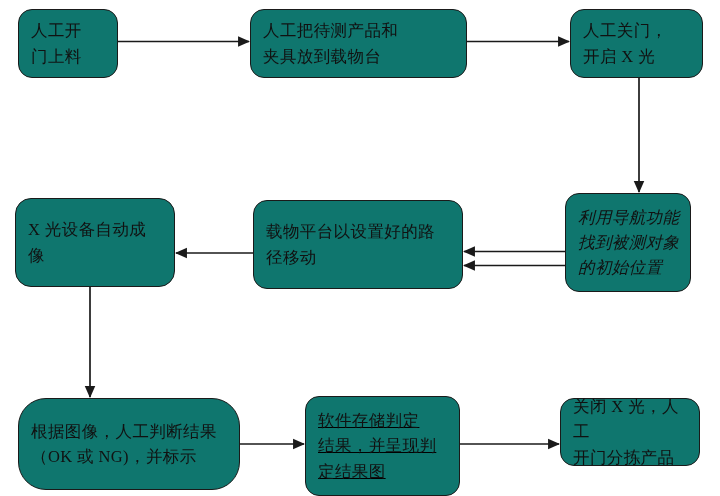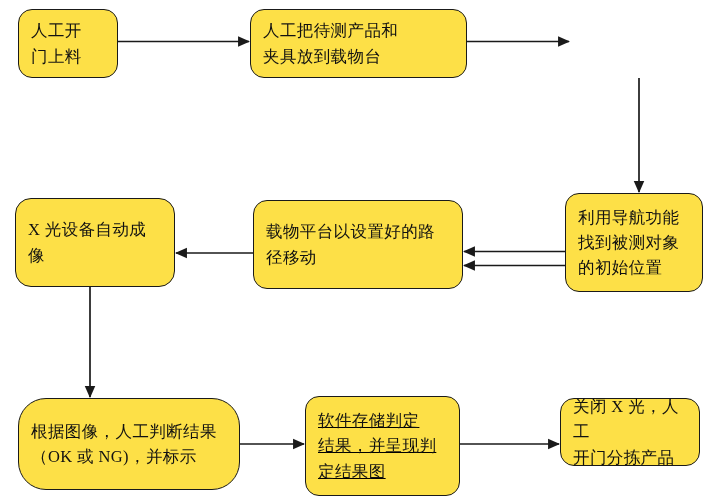--- a/index.html
+++ b/index.html
@@ -22,21 +22,21 @@
     top: 0;
     width: 720px;
     height: 496px;
     pointer-events: none;
   }
   .node {
     position: absolute;
     box-sizing: border-box;
     border: 1.4px solid #1a1a1a;
     border-radius: 14px;
-    background: #fde047;
+    background: #0f766e;
     display: flex;
     align-items: center;
     justify-content: flex-start;
     padding: 4px 10px 4px 12px;
     z-index: 2;
   }
   .node .node-text {
     display: block;
     width: 100%;
     font-size: 16.5px;
@@ -47,21 +47,21 @@
     text-align: left;
   }
 
   
   #node-load-door   { left: 18px;  top: 9px;   width: 100px; height: 69px; }
   #node-place-part  { left: 250px; top: 9px;   width: 217px; height: 69px; }
   #node-close-xray  { left: 570px; top: 9px;   width: 133px; height: 69px; }
   
   #node-xray-image  { left: 15px;  top: 198px; width: 160px; height: 89px; border-radius: 16px; }
   #node-stage-move  { left: 253px; top: 200px; width: 210px; height: 89px; }
-  #node-navigate    { left: 565px; top: 193px; width: 138px; height: 99px; }
+  #node-navigate    { left: 565px; top: 193px; width: 126px; height: 99px; font-style: italic; }
   
   #node-judge       { left: 18px;  top: 398px; width: 222px; height: 92px; border-radius: 28px; }
   #node-store       { left: 305px; top: 396px; width: 155px; height: 100px; text-decoration: underline; }
   #node-finish      { left: 560px; top: 398px; width: 140px; height: 68px; }
 </style>
 </head>
 <body>
 
 <div id="flow-root">
 
@@ -94,20 +94,24 @@
   <div class="node" id="node-load-door">
     <span class="node-text">人工开
 门上料</span>
   </div>
 
   <div class="node" id="node-place-part">
     <span class="node-text">人工把待测产品和
 夹具放到载物台</span>
   </div>
 
+  <div class="node" id="node-close-xray">
+    <span class="node-text">人工关门，
+开启 X 光</span>
+  </div>
 
   <div class="node" id="node-xray-image">
     <span class="node-text">X 光设备自动成
 像</span>
   </div>
 
   <div class="node" id="node-stage-move">
     <span class="node-text">载物平台以设置好的路
 径移动</span>
   </div>

